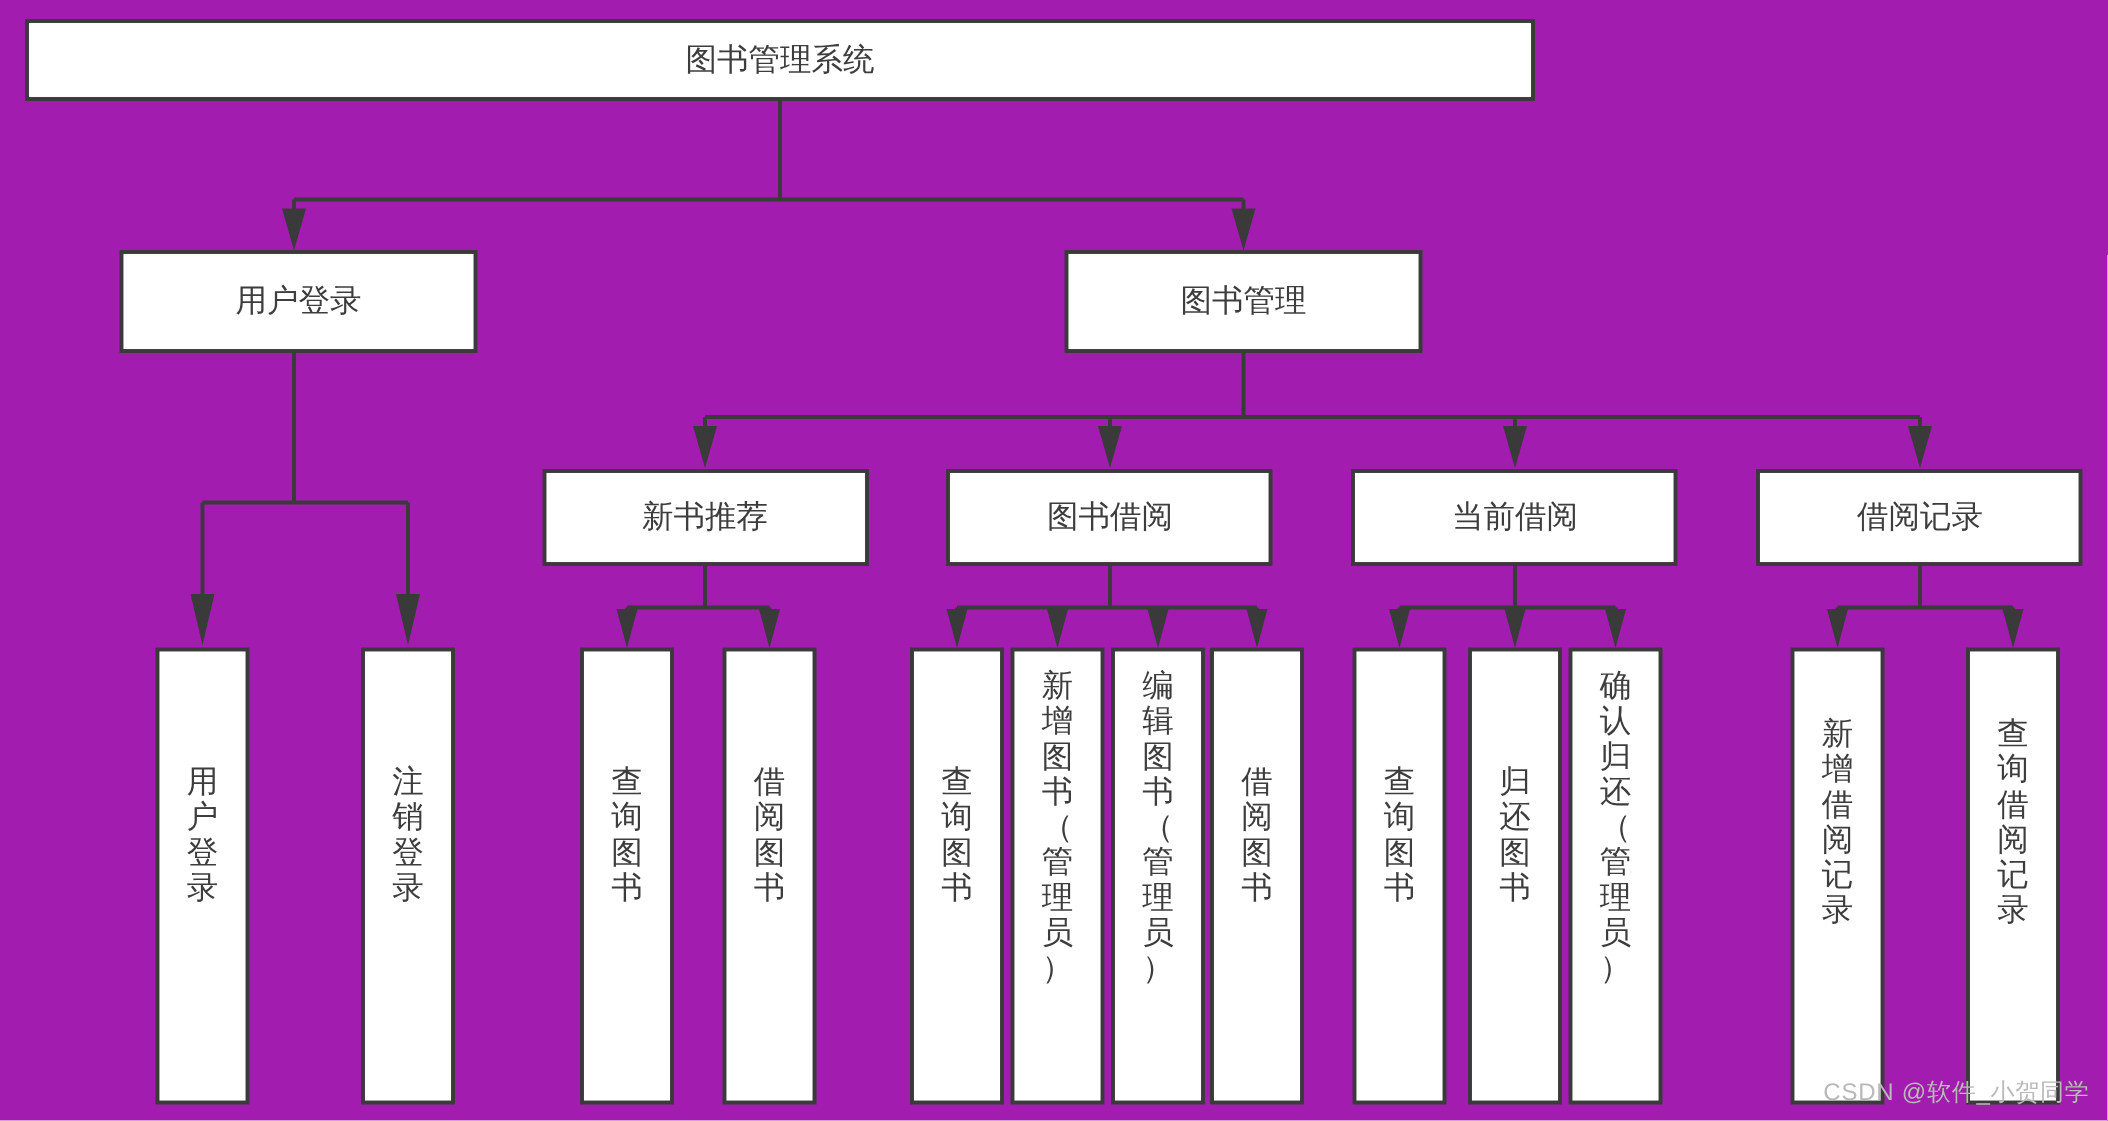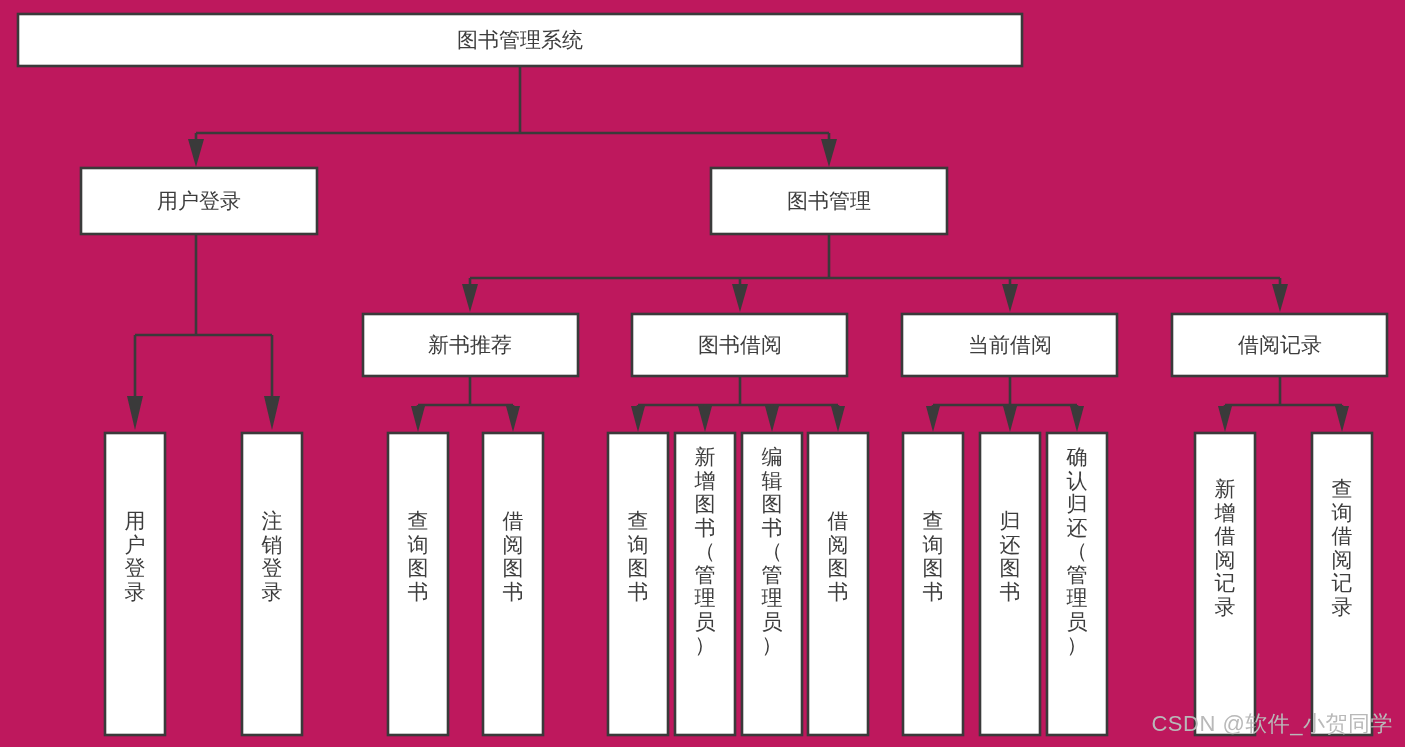--- a/index.html
+++ b/index.html
@@ -8,21 +8,21 @@
     padding: 0;
     background: #ffffff;
   }
   body {
     font-family: "Liberation Sans", "DejaVu Sans", sans-serif;
   }
   #diagram-root {
     position: relative;
     width: 1405px;
     height: 747px;
-    background: #be185d;
+    background: #a21caf;
     overflow: hidden;
   }
   svg#flow-svg {
     position: absolute;
     left: 0;
     top: 0;
     width: 1405px;
     height: 747px;
     display: block;
   }
@@ -52,21 +52,21 @@
     font-family: "Liberation Sans", "DejaVu Sans", sans-serif;
     font-size: 21px;
     fill: #3d3d3d;
     text-anchor: middle;
   }
   .watermark {
     position: absolute;
     right: 12px;
     bottom: 8px;
     font-family: "Liberation Sans", "DejaVu Sans", sans-serif;
-    font-size: 22px;
+    font-size: 16px;
     color: #b9b9b9;
     letter-spacing: 0.5px;
     white-space: nowrap;
     user-select: none;
   }
 </style>
 </head>
 <body>
 
 <div id="diagram-root">

